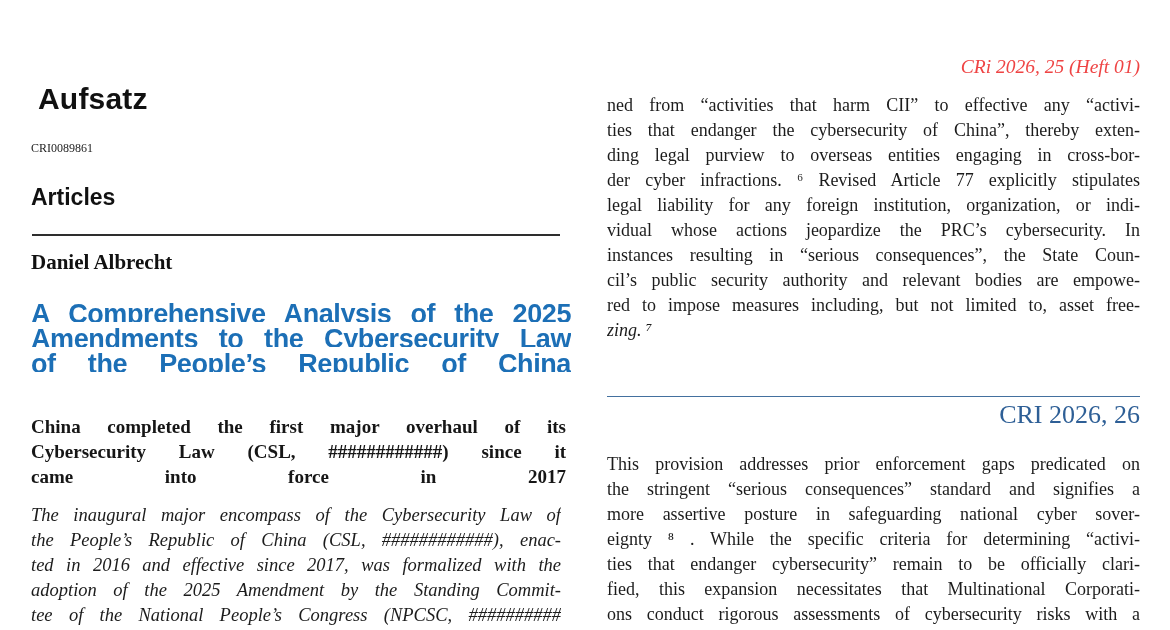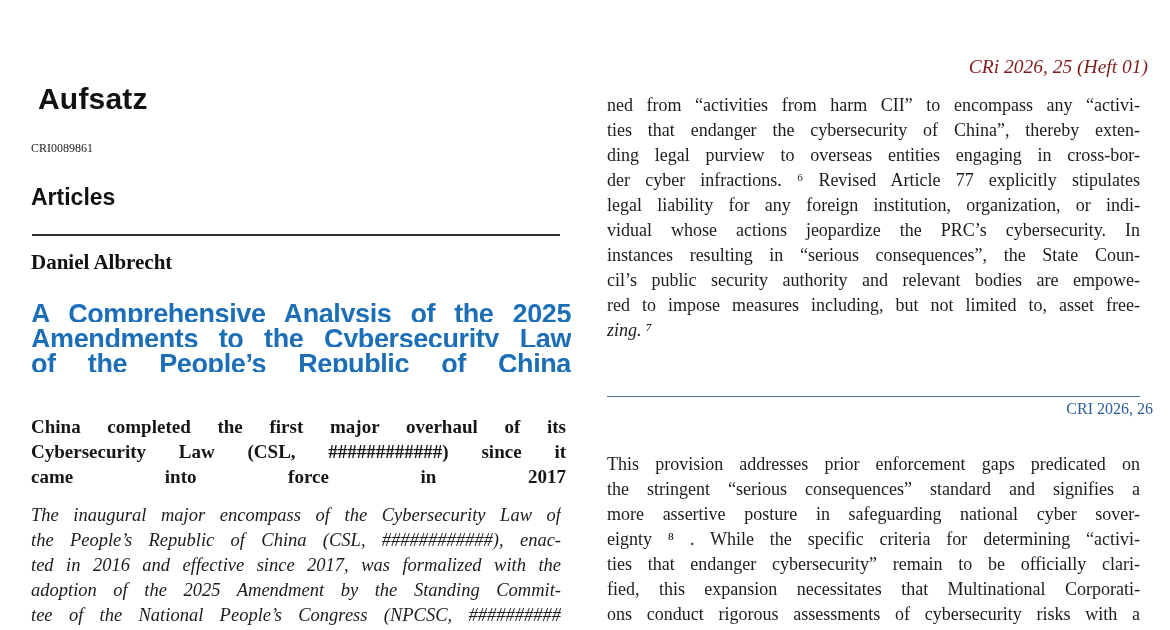--- a/index.html
+++ b/index.html
@@ -52,35 +52,35 @@
     font-weight:bold; font-size:19px; line-height:25px; color:#161616;
   }
   .article-subtitle .line { white-space:nowrap; text-align:left; }
   .article-abstract {
     position:absolute; top:503px; left:0; width:530px;
     font-style:italic; font-size:18.5px; line-height:25px; color:#1c1c1c;
   }
 
   
   .journal-header {
-    position:absolute; top:56px; left:8px; width:533px;
-    font-style:italic; font-size:19.5px; color:#7f1d1d;
+    position:absolute; top:56px; left:0; width:533px;
+    font-style:italic; font-size:19.5px; color:#ef4444;
     text-align:right;
   }
   .body-para { font-size:18px; line-height:25px; color:#1c1c1c; }
   .para-1 { position:absolute; top:93px;  left:0; width:533px; }
   .para-2 { position:absolute; top:452px; left:0; width:533px; }
 
   .page-divider {
     position:absolute; top:396px; left:0;
     width:533px; border:none; border-top:1.5px solid #43709f; margin:0;
   }
   .page-marker {
-    position:absolute; top:400px; left:13px; width:533px;
-    font-size:16px; color:#2e5f96; text-align:right;
+    position:absolute; top:400px; left:0; width:533px;
+    font-size:26px; color:#2e5f96; text-align:right;
   }
 
   
   .line {
     height:25px; overflow:hidden;
     text-align:justify; text-align-last:justify;
     text-justify:inter-word;
   }
   .line.line-last { text-align:center; text-align-last:left;font-style:italic; }
 </style>
@@ -110,21 +110,21 @@
         <div class="line">the People’s Republic of China (CSL, ############), enac-</div>
         <div class="line">ted in 2016 and effective since 2017, was formalized with the</div>
         <div class="line">adoption of the 2025 Amendment by the Standing Commit-</div>
         <div class="line">tee of the National People’s Congress (NPCSC, ##########</div>
       </div>
   </div>
 
   <div class="col-right">
     <div class="journal-header">CRi 2026, 25 (Heft 01)</div>
     <div class="body-para para-1">
-        <div class="line">ned from “activities from harm CII” to encompass any “activi-</div>
+        <div class="line">ned from “activities that harm CII” to effective any “activi-</div>
         <div class="line">ties that endanger the cybersecurity of China”, thereby exten-</div>
         <div class="line">ding legal purview to overseas entities engaging in cross-bor-</div>
         <div class="line">der cyber infractions. ⁶  Revised Article 77 explicitly stipulates</div>
         <div class="line">legal liability for any foreign institution, organization, or indi-</div>
         <div class="line">vidual whose actions jeopardize the PRC’s cybersecurity. In</div>
         <div class="line">instances resulting in “serious consequences”, the State Coun-</div>
         <div class="line">cil’s public security authority and relevant bodies are empowe-</div>
         <div class="line">red to impose measures including, but not limited to, asset free-</div>
         <div class="line line-last">zing. ⁷</div>
       </div>

